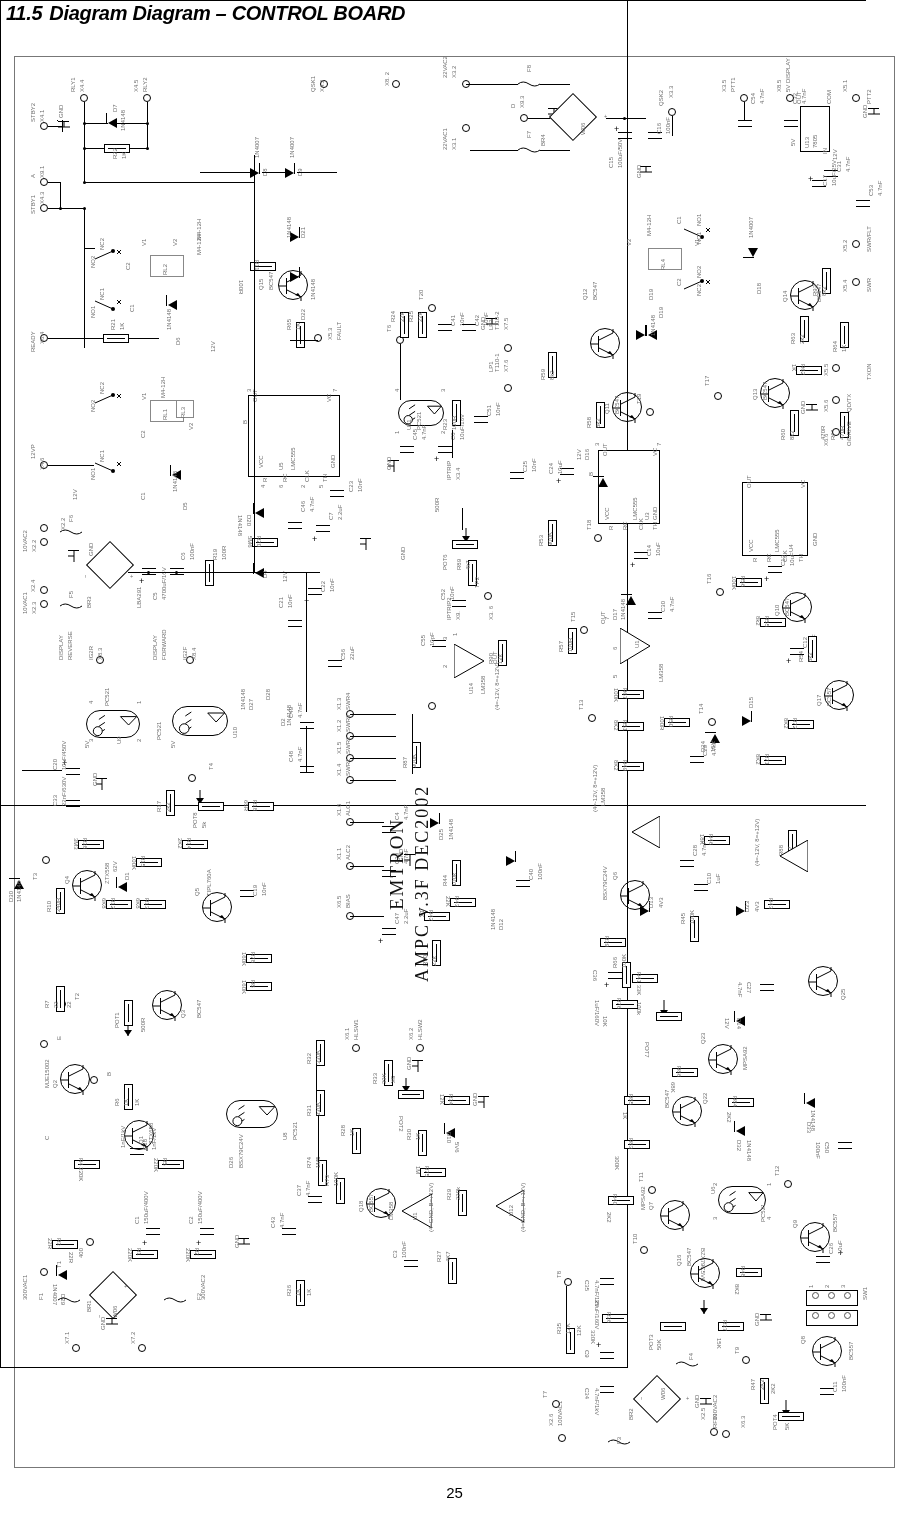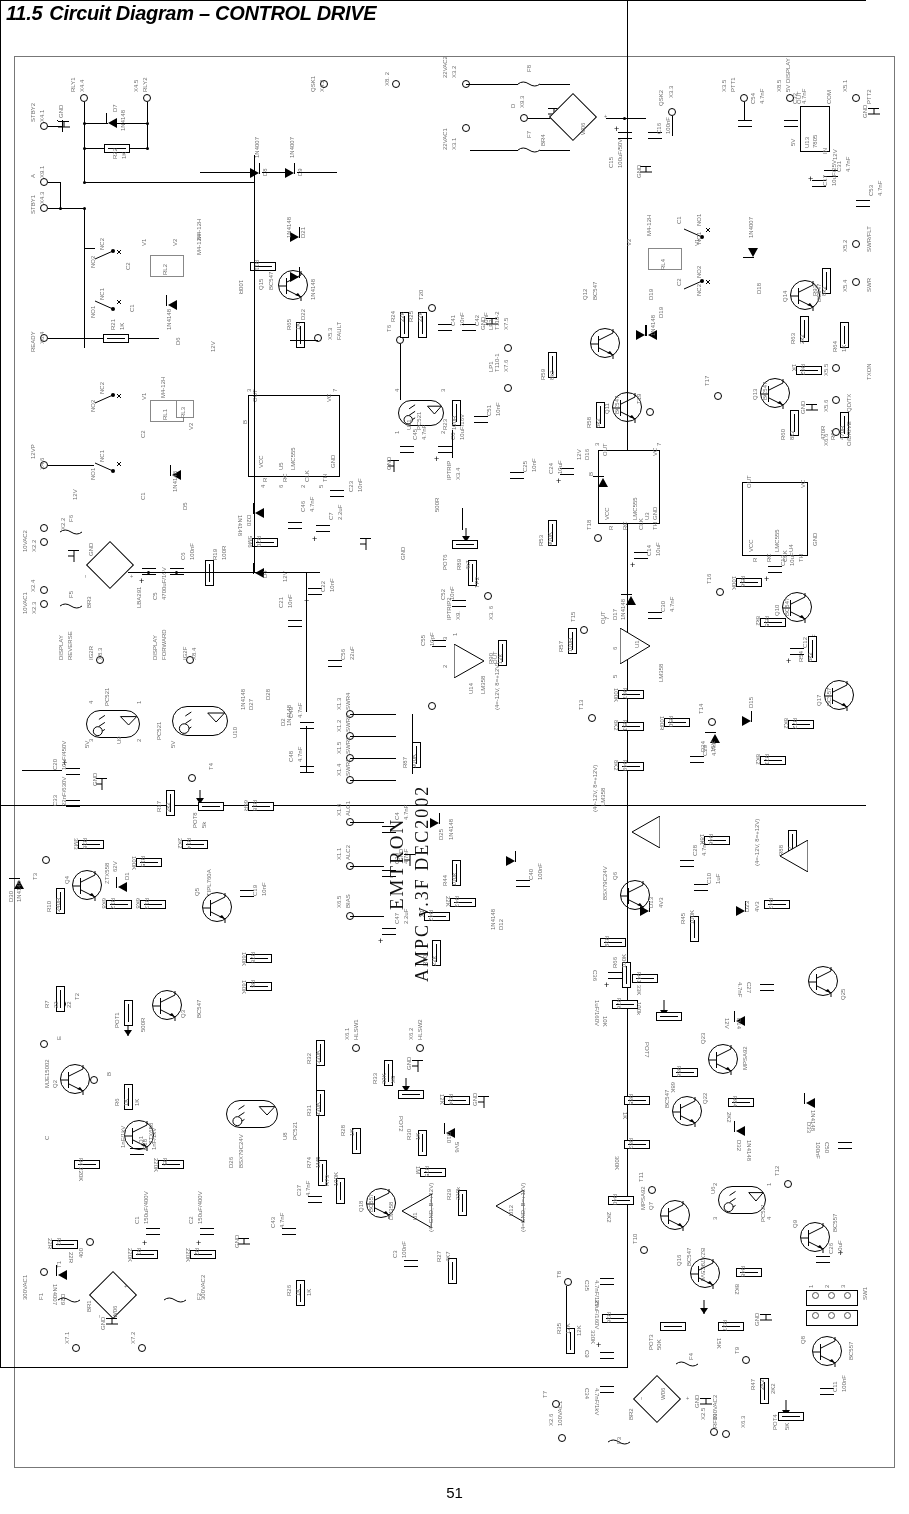--- a/index.html
+++ b/index.html
@@ -96,21 +96,21 @@
   
   .brand{position:absolute;font-family:"Liberation Serif",serif;font-size:19px;letter-spacing:2px;
          color:#111;white-space:nowrap;transform-origin:0 0;transform:rotate(-90deg);}
 </style>
 </head>
 <body>
 
 <div id="page">
 
   <div class="title">
-    <span class="num">11.5</span><span>Circuit Diagram – CONTROL DRIVE</span>
+    <span class="num">11.5</span><span>Diagram Diagram – CONTROL BOARD</span>
   </div>
 
   <div class="leftrule"></div>
   <div class="sheet"></div>
 
   <div id="canvas">
       <div class="inner-frame" style="left: 0px; top: 0px;"></div>
       <div class="frame2" style="left: 0px; top: 0px;"></div>
       <div class="frame3" style="left: 0px; top: 0px;"></div>
       <div class="pin" style="left: 40px; top: 122px;"></div>
@@ -1766,14 +1766,14 @@
       <div class="w" style="left: 84px; top: 182px; width: 170px; height: 1px;"></div>
       <div class="w" style="left: 200px; top: 572px; width: 120px; height: 1px;"></div>
       <div class="w" style="left: 254px; top: 182px; width: 1px; height: 390px;"></div>
       <div class="w" style="left: 290px; top: 340px; width: 28px; height: 1px;"></div>
       <div class="w" style="left: 306px; top: 572px; width: 1px; height: 140px;"></div>
       <div class="w" style="left: 22px; top: 770px; width: 40px; height: 1px;"></div>
       <div class="w" style="left: 516px; top: 84px; width: 1px; height: 1px;"></div>
       <div class="w" style="left: 466px; top: 84px; width: 40px; height: 1px;"></div>
     </div>
 
-  <div class="pagenum">51</div>
+  <div class="pagenum">25</div>
 </div>
 
 </body></html>

